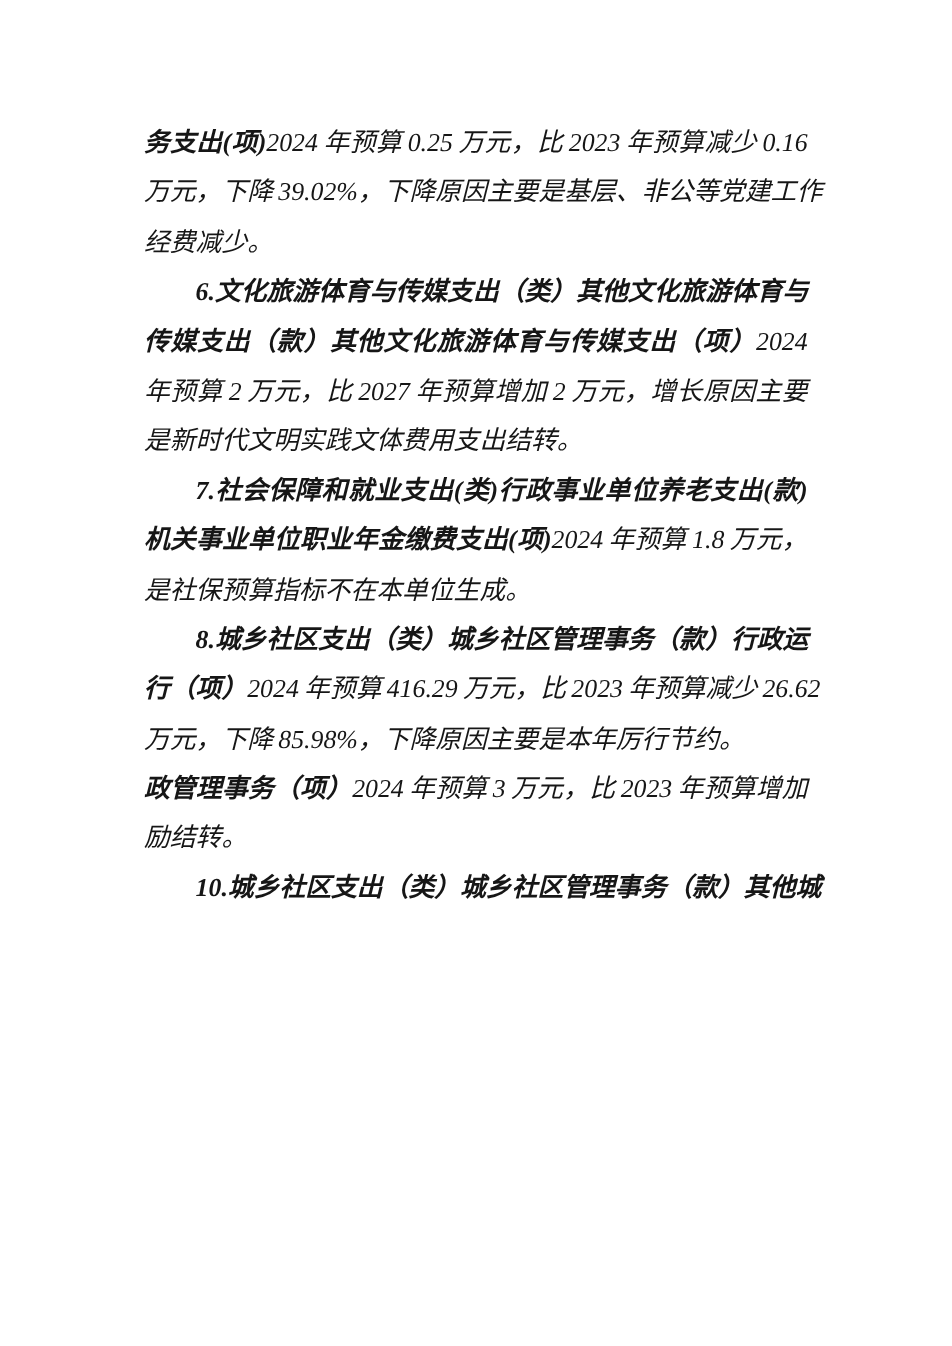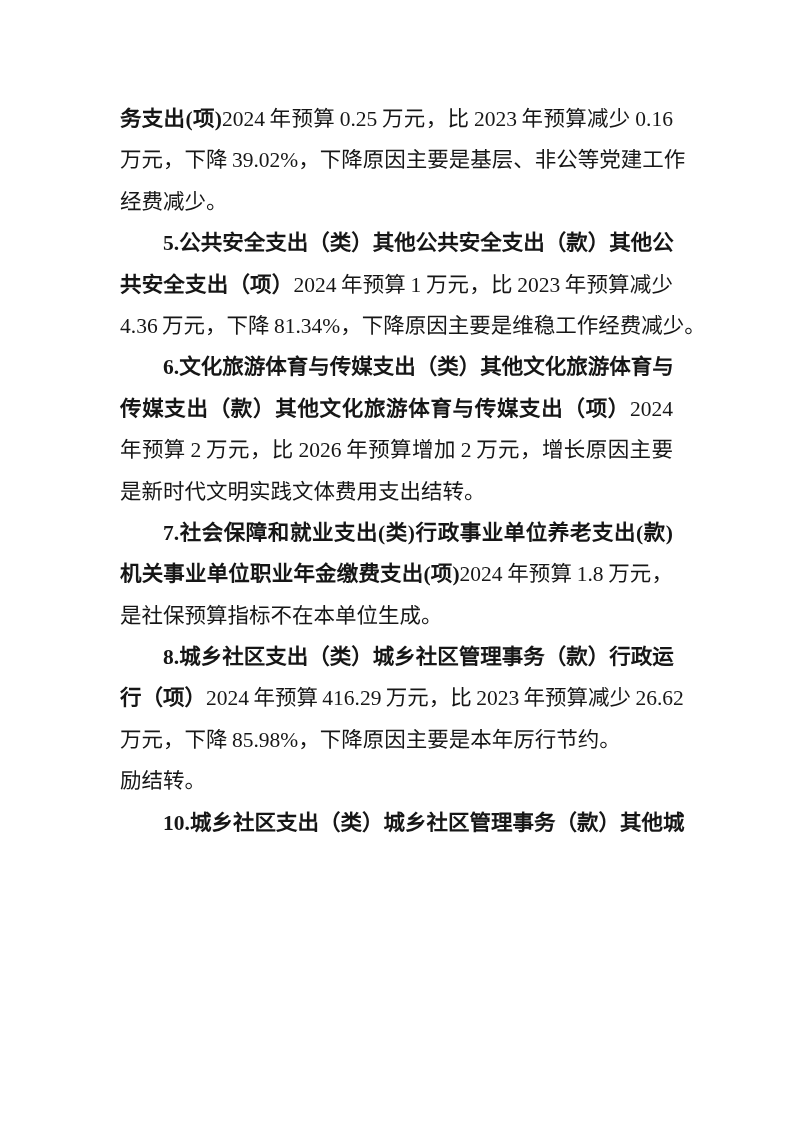--- a/index.html
+++ b/index.html
@@ -24,60 +24,57 @@
   }
   .paragraph {  }
   .line {
     height: 41.4px;
     line-height: 41.4px;
     font-size: 21.5px;
     white-space: nowrap;
     text-align: justify;
     text-align-last: justify;
     word-spacing: -1px;
+    font-style: italic;
   }
   .line.line-end {
     text-align: left;
     text-align-last: left;
   }
   .line.line-indent { text-indent: 2em; }
   .seg { font-weight: normal; text-align: right; }
   .seg.bold { font-weight: bold; }
 </style>
 </head>
 <body>
 
 <div class="page">
   <div class="doc-body">
       <div class="paragraph">
         <div class="line"><span class="seg bold">务支出(项)</span><span class="seg">2024 年预算 0.25 万元，比 2023 年预算减少 0.16</span></div>
         <div class="line"><span class="seg">万元，下降 39.02%，下降原因主要是基层、非公等党建工作</span></div>
         <div class="line line-end"><span class="seg">经费减少。</span></div>
       </div>
       <div class="paragraph">
-        <div class="line line-indent"><span class="seg bold">5.公共安全支出（类）其他公共安全支出（款）其他公</span></div>
-        <div class="line"><span class="seg bold">共安全支出（项）</span><span class="seg">2024 年预算 1 万元，比 2023 年预算减少</span></div>
-        <div class="line"><span class="seg">4.36 万元，下降 81.34%，下降原因主要是维稳工作经费减少。</span></div>
-      </div>
-      <div class="paragraph">
         <div class="line line-indent"><span class="seg bold">6.文化旅游体育与传媒支出（类）其他文化旅游体育与</span></div>
         <div class="line"><span class="seg bold">传媒支出（款）其他文化旅游体育与传媒支出（项）</span><span class="seg">2024</span></div>
-        <div class="line"><span class="seg">年预算 2 万元，比 2026 年预算增加 2 万元，增长原因主要</span></div>
+        <div class="line"><span class="seg">年预算 2 万元，比 2027 年预算增加 2 万元，增长原因主要</span></div>
         <div class="line line-end"><span class="seg">是新时代文明实践文体费用支出结转。</span></div>
       </div>
       <div class="paragraph">
         <div class="line line-indent"><span class="seg bold">7.社会保障和就业支出(类)行政事业单位养老支出(款)</span></div>
         <div class="line"><span class="seg bold">机关事业单位职业年金缴费支出(项)</span><span class="seg">2024 年预算 1.8 万元，</span></div>
         <div class="line line-end"><span class="seg">是社保预算指标不在本单位生成。</span></div>
       </div>
       <div class="paragraph">
         <div class="line line-indent"><span class="seg bold">8.城乡社区支出（类）城乡社区管理事务（款）行政运</span></div>
         <div class="line"><span class="seg bold">行（项）</span><span class="seg">2024 年预算 416.29 万元，比 2023 年预算减少 26.62</span></div>
         <div class="line line-end"><span class="seg">万元，下降 85.98%，下降原因主要是本年厉行节约。</span></div>
       </div>
       <div class="paragraph">
+        <div class="line"><span class="seg bold">政管理事务（项）</span><span class="seg">2024 年预算 3 万元，比 2023 年预算增加</span></div>
         <div class="line line-end"><span class="seg">励结转。</span></div>
       </div>
       <div class="paragraph">
         <div class="line line-indent"><span class="seg bold">10.城乡社区支出（类）城乡社区管理事务（款）其他城</span></div>
       </div>
     </div>
 </div>
 
 </body></html>

